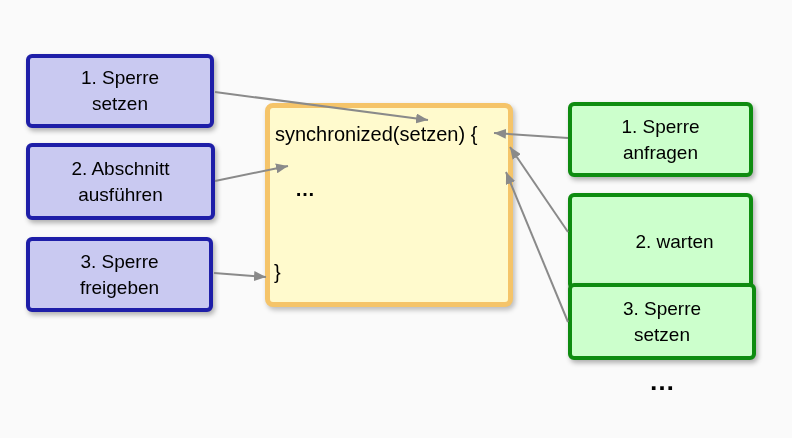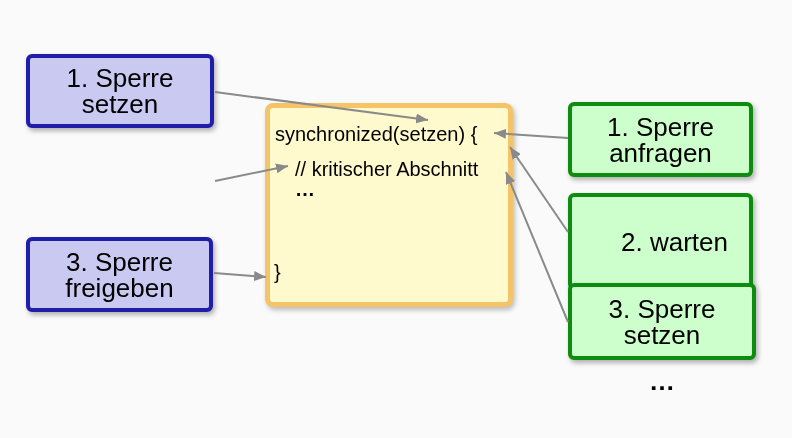--- a/index.html
+++ b/index.html
@@ -7,21 +7,21 @@
     position:relative; width:792px; height:438px;
     background:var(--background,#fafafa);
     font-family:"Liberation Sans","DejaVu Sans",sans-serif;
     color:var(--text,#000);
     overflow:hidden;
   }
   .stepbox {
     position:absolute; box-sizing:border-box;
     display:flex; align-items:center; justify-content:center;
     text-align:center; white-space:pre-line;
-    font-size:26px; line-height:26px;
+    font-size:19px; line-height:26px;
     border-radius:6px;
     box-shadow:2px 3px 5px rgba(0,0,0,0.30);
   }
   .stepbox.left {
     background:var(--left-box-fill,#c9c9f1);
     border:4px solid var(--left-box-border,#1e1ea8);
   }
   .stepbox.right {
     background:var(--right-box-fill,#ccffcc);
     border:4px solid var(--right-box-border,#0e8c10);
@@ -63,28 +63,31 @@
 </style>
 </head>
 <body>
 
 <div class="canvas">
 
   <div class="stepbox left box-blue-1">
     <span>1. Sperre
 setzen</span>
   </div>
+  <div class="stepbox left box-blue-2">
+    <span>2. Abschnitt
+ausführen</span>
+  </div>
   <div class="stepbox left box-blue-3">
     <span>3. Sperre
 freigeben</span>
   </div>
 
   <div class="codebox">
     <div class="codeline l1"><b>synchronized</b><span>(setzen) {</span></div>
-    <div class="codeline l2">// kritischer Abschnitt</div>
     <div class="codeline l3">…</div>
     <div class="codeline l4">}</div>
   </div>
 
   <div class="stepbox right box-green-1">
     <span>1. Sperre
 anfragen</span>
   </div>
   <div class="stepbox right box-green-2">
     <span>2. warten</span>

